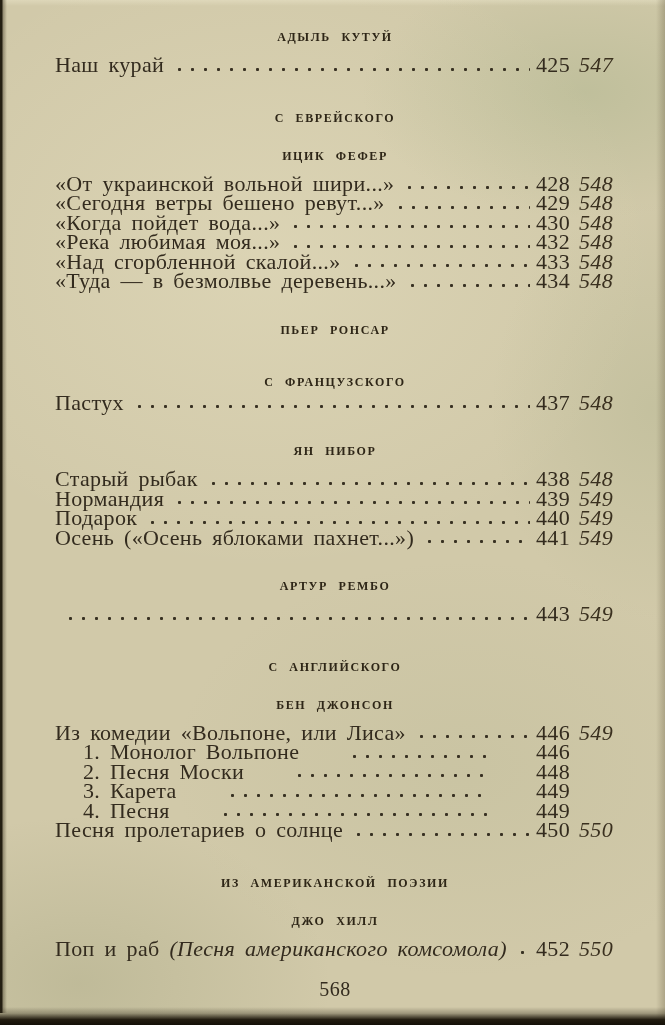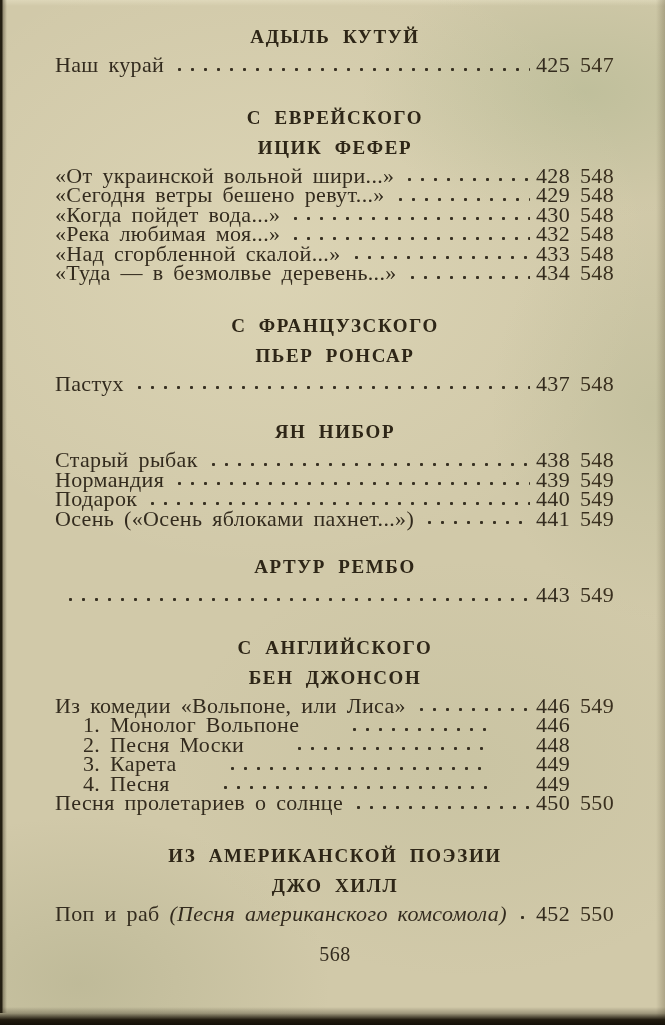--- a/index.html
+++ b/index.html
@@ -16,48 +16,48 @@
       radial-gradient(ellipse 520px 420px at 40% 25%, rgba(250,244,214,.25), transparent 75%),
       #d1c9a9;
   }
   .content{
     position:absolute;left:0;top:0;right:0;bottom:0;
     box-sizing:border-box;
     padding:28px 50px 0 55px;
   }
   .heading{
     text-align:center;font-weight:bold;
-    font-size:19px;line-height:18px;
+    font-size:12px;line-height:18px;
     letter-spacing:1.6px;word-spacing:6px;
     color:#2e2617;
   }
   .heading.author{margin:30px 0 9px;}
   .heading.section{margin:34px 0 2px;}
-  .heading.section + .heading.author{margin-top:12px;}
+  .heading.section + .heading.author{margin-top:20px;}
   #toc > .heading:first-child{margin-top:0;}
   .entry{
     display:flex;align-items:baseline;
     font-size:22px;line-height:19.5px;
     letter-spacing:.35px;word-spacing:4px;
     white-space:nowrap;
   }
   .entry.indent{padding-left:28px;gap:40px;}
   .entry .title{flex:0 0 auto;}
   .entry .title .italic{font-style:italic;}
   .entry .dots{
     flex:1 1 auto;align-self:stretch;
     margin:0 6px 0 9px;
     background-image:radial-gradient(circle, rgba(43,36,23,.92) 1.3px, transparent 1.8px);
     background-size:13px 3px;
     background-repeat:repeat-x;
     background-position:left calc(100% - 4px);
   }
   .entry .pages{flex:0 0 auto;display:flex;}
   .entry .p-main{width:34px;text-align:right;}
-  .entry .p-note{width:36px;text-align:center;margin-left:9px;color:#3a301f;}
+  .entry .p-note{width:36px;text-align:left;font-style:italic;margin-left:9px;color:#3a301f;}
   .footer-page{
     text-align:center;font-size:20px;letter-spacing:.5px;
     margin-top:20px;color:#332b1e;
   }
   .edge-left{position:absolute;left:0;top:0;bottom:12px;width:7px;
     background:linear-gradient(to right,#241f12 0,#241f12 2px,rgba(70,62,42,.45) 3px,rgba(70,62,42,0) 7px);}
   .edge-bottom{position:absolute;left:0;right:0;bottom:0;height:18px;
     background:linear-gradient(to bottom,rgba(40,34,20,0) 0,rgba(40,34,20,.3) 35%,#221c10 70%,#141008 100%);}
   .edge-right{position:absolute;right:0;top:0;bottom:0;width:9px;
     background:linear-gradient(to left,rgba(90,80,55,.30),transparent);}
@@ -122,22 +122,22 @@
           </span>
         </div>
         <div class="entry">
           <span class="title">«Туда — в безмолвье деревень...»</span>
           <span class="dots"></span>
           <span class="pages">
             <span class="p-main">434</span>
             <span class="p-note">548</span>
           </span>
         </div>
+        <div class="heading author">ПЬЕР РОНСАР</div>
         <div class="heading section">С ФРАНЦУЗСКОГО</div>
-        <div class="heading author">ПЬЕР РОНСАР</div>
         <div class="entry">
           <span class="title">Пастух</span>
           <span class="dots"></span>
           <span class="pages">
             <span class="p-main">437</span>
             <span class="p-note">548</span>
           </span>
         </div>
         <div class="heading author">ЯН НИБОР</div>
         <div class="entry">

